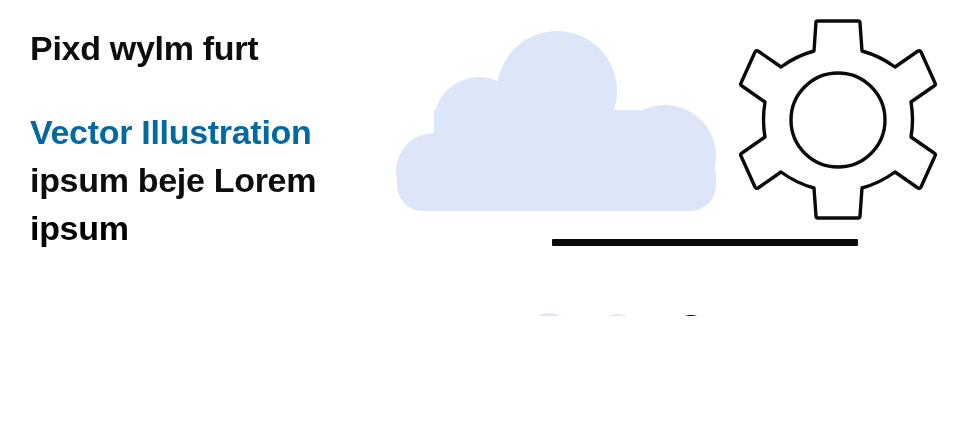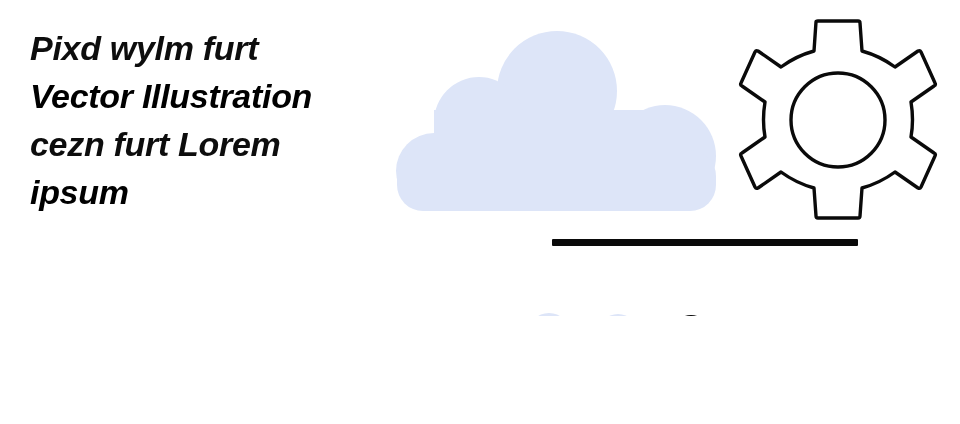--- a/index.html
+++ b/index.html
@@ -9,21 +9,20 @@
   }
   body {
     font-family: "Liberation Sans", sans-serif;
   }
   #canvas {
     position: relative;
     width: 960px;
     height: 316px;
     background: #ffffff;
     overflow: hidden;
-    font-style: italic;
   }
 
   
   #headline {
     position: absolute;
     left: 30px;
     top: 24px;
     width: 360px;
     line-height: 48px;
   }
@@ -69,22 +68,22 @@
     box-sizing: border-box;
   }
 </style>
 </head>
 <body>
 
 <div id="canvas" style="background: rgb(255, 255, 255);">
 
   <div id="headline">
     <span class="hl-line" style="color: rgb(13, 13, 13);">Pixd wylm furt</span>
-    <span class="hl-line hl-accent" style="color: #000000;">Vector Illustration</span>
-    <span class="hl-line" style="color: rgb(13, 13, 13);">cezn furt Lorem</span>
+    <span class="hl-line hl-accent" style="color: #0369a1; margin-top: 36px;">Vector Illustration</span>
+    <span class="hl-line" style="color: rgb(13, 13, 13);">ipsum beje Lorem</span>
     <span class="hl-line" style="color: #000000;">ipsum</span>
   </div>
 
   <svg class="svg-layer" viewBox="0 0 960 424" xmlns="http://www.w3.org/2000/svg">
 
     <g fill="#dde5f8">
       <circle cx="557" cy="91" r="60"></circle>
       <circle cx="479" cy="122" r="45"></circle>
       <circle cx="665" cy="156" r="51"></circle>
       <circle cx="434" cy="171" r="38"></circle>

